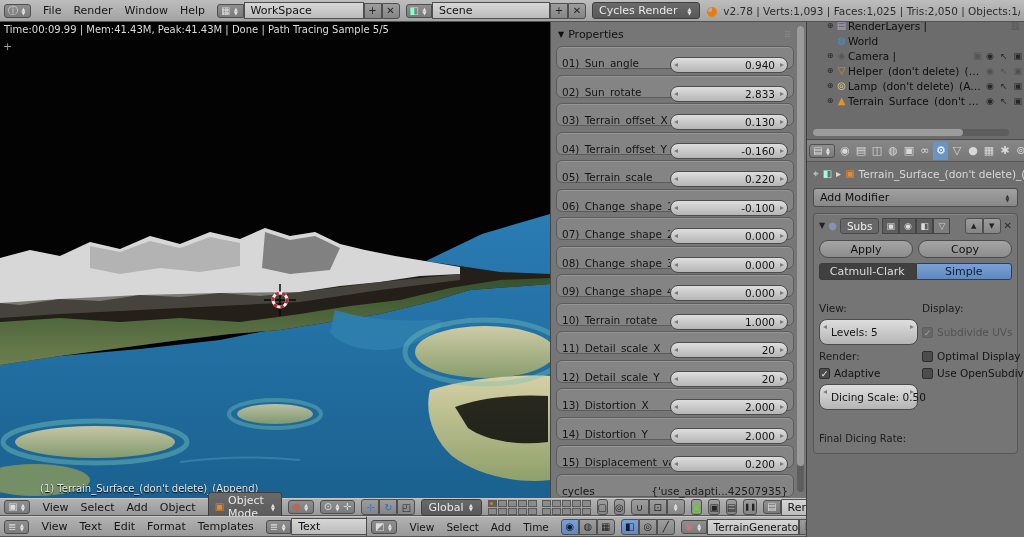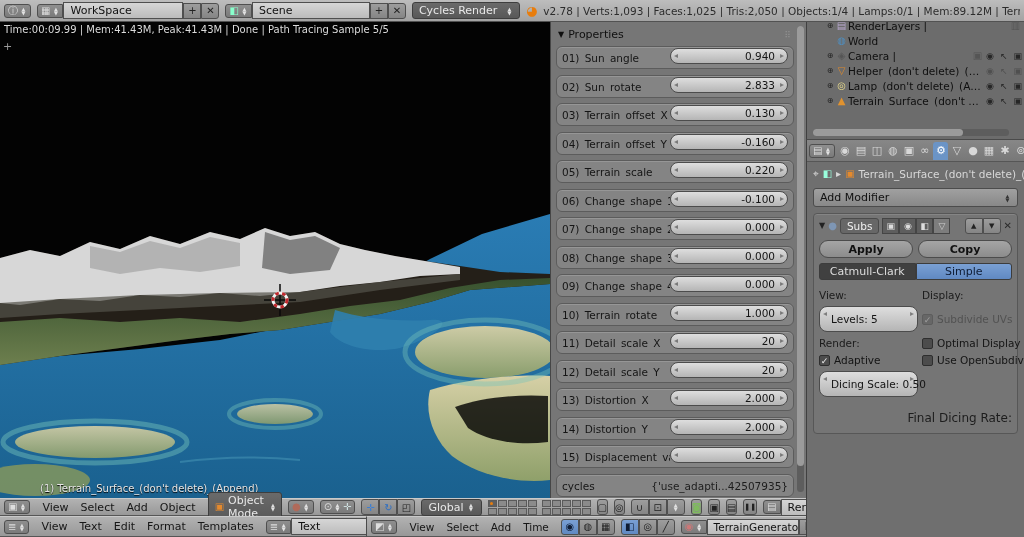--- a/index.html
+++ b/index.html
@@ -33,21 +33,21 @@
   #viewport { position:absolute; left:0; top:22px; width:550px; height:476px; background:#000; overflow:hidden; }
   #viewport svg { position:absolute; left:0; top:0; }
   .vp-overlay-top { position:absolute; left:4px; top:2px; color:#dcdcdc; font-size:10px; white-space:nowrap; text-shadow:0 1px 1px #000; }
   .vp-overlay-bottom { position:absolute; left:40px; bottom:4px; color:#e6e6e6; font-size:10px; white-space:nowrap; text-shadow:0 1px 1px #000; }
   .vp-plus { position:absolute; left:3px; top:18px; color:#9a9a9a; font-size:11px; }
 
   
   #npanel { position:absolute; left:550px; top:22px; width:256px; height:476px; background:#767676; border-left:1px solid #464646; padding:3px 12px 3px 5px; overflow:hidden; }
   #npanel .ptitle { display:flex; align-items:center; gap:4px; color:#101010; padding:3px 2px 5px 2px; font-size:11px; }
   #npanel .grip { margin-left:auto; color:#8f8f8f; font-size:9px; letter-spacing:1px; }
-  .prop-row { display:flex; align-items:flex-end; height:23px; margin-bottom:5.5px; background:#848484; border:1px solid #5c5c5c; border-radius:6px; padding:4px 5px; box-shadow:inset 0 1px 0 rgba(255,255,255,.15); }
+  .prop-row { display:flex; align-items:flex-start; height:23px; margin-bottom:5.5px; background:#848484; border:1px solid #5c5c5c; border-radius:6px; padding:10px 5px; box-shadow:inset 0 1px 0 rgba(255,255,255,.15); }
   .prop-label { color:#151515; font-size:10.5px; white-space:nowrap; overflow:hidden; flex:1; }
   .slider { position:relative; width:118px; height:16px; border:1px solid #4c4c4c; border-radius:8px; background:linear-gradient(#dedede,#b5b5b5); display:flex; align-items:center; justify-content:flex-end; padding:0 12px 0 10px; color:#141414; font-size:10.5px; }
   .slider::before { content:"◂"; position:absolute; left:3px; top:2px; font-size:8px; color:rgba(0,0,0,.4); }
   .slider::after  { content:"▸"; position:absolute; right:3px; top:2px; font-size:8px; color:rgba(0,0,0,.4); }
   .prop-row .raw-val { color:#1d1d1d; font-size:10.5px; white-space:nowrap; }
   #npanel-scroll { position:absolute; right:2px; top:4px; width:7px; height:466px; background:#5d5d5d; border-radius:4px; }
   #npanel-scroll .thumb { position:absolute; left:0; top:0; width:7px; height:440px; background:#9b9b9b; border-radius:4px; }
 
   
   #view3d-header { position:absolute; left:0; top:498px; width:806px; height:18px; font-size:11px; }
@@ -87,43 +87,49 @@
   .ptab { width:15px; height:18px; display:flex; align-items:center; justify-content:center; font-size:11px; color:#d8d8d8; border-radius:3px 3px 0 0; }
   .ptab.active { background:#6b94c6; color:#fff; }
   #pbreadcrumb { display:flex; align-items:center; gap:4px; height:24px; padding:0 6px; color:#d8d8d8; font-size:10.5px; white-space:nowrap; overflow:hidden; }
   #add-modifier { margin:2px 6px 6px 6px; height:19px; display:flex; align-items:center; background:linear-gradient(#a0a0a0,#888); border:1px solid #4c4c4c; border-radius:3px; padding:0 6px; color:#111; }
   #mod-panel { margin:0 6px; background:#757575; border:1px solid #575757; border-radius:4px; box-shadow:inset 0 1px 0 rgba(255,255,255,.12); padding:4px 5px 7px 5px; }
   .mod-head { display:flex; align-items:center; gap:3px; margin-bottom:6px; }
   .mod-name { background:#676767; border:1px solid #4a4a4a; border-radius:3px; color:#f0f0f0; padding:0 6px; height:16px; line-height:15px; font-size:10.5px; }
   .mod-tgl { width:17px; height:16px; display:inline-flex; align-items:center; justify-content:center; background:#5e5e5e; border:1px solid #454545; color:#ddd; font-size:9px; }
   .mod-tgl.off { background:#7d7d7d; color:#cfcfcf; }
   .btnrow { display:flex; gap:5px; margin-bottom:5px; }
-  .btn { flex:1; height:18px; display:flex; align-items:center; justify-content:center; background:linear-gradient(#a5a5a5,#8c8c8c); border:1px solid #4c4c4c; border-radius:9px; color:#111;font-weight:bold; }
-  .segrow { display:flex; margin-bottom:9px; }
+  .btn { flex:1; height:18px; display:flex; align-items:center; justify-content:center; background:linear-gradient(#a5a5a5,#8c8c8c); border:1px solid #4c4c4c; border-radius:9px; color:#111; }
+  .segrow { display:flex; margin-bottom:22px; }
   .seg { flex:1; height:17px; display:flex; align-items:center; justify-content:center; border:1px solid #3c3c3c; }
   .seg.darkseg { background:#404040; color:#dedede; border-radius:3px 0 0 3px; }
   .seg.blueseg { background:linear-gradient(#7aa0d4,#6089c2); color:#0e1c34; border-radius:0 3px 3px 0; }
   .modgrid { display:grid; grid-template-columns:99px 1fr; column-gap:4px; row-gap:5px; font-size:10.5px; color:#141414; }
   .modgrid .lbl { color:#1b1b1b; }
   .modgrid .dimtxt { color:#3a3a3a; opacity:.6; }
   .ckrow { display:flex; align-items:center; gap:4px; white-space:nowrap; }
   .mini-slider { position:relative; height:16px; border:1px solid #4c4c4c; border-radius:8px; background:linear-gradient(#dedede,#b5b5b5); display:flex; align-items:center; padding:12px 11px; color:#141414; font-size:10.5px; white-space:nowrap; }
   .mini-slider::before { content:"◂"; position:absolute; left:3px; top:2px; font-size:8px; color:rgba(0,0,0,.4); }
   .mini-slider::after { content:"▸"; position:absolute; right:3px; top:2px; font-size:8px; color:rgba(0,0,0,.4); }
-  .finaltxt { margin-top:13px; font-size:12px; color:#1d1d1d; line-height:1.35;text-align:right; }
+  .finaltxt { margin-top:22px; font-size:10px; color:#1d1d1d; line-height:1.35; }
 </style>
 </head>
 <body>
 
 <div class="win">
 
   <div id="topbar">
     <span class="iconbtn">
         <span class="glyph">ⓘ</span>
         <span class="ud"></span>
+      </span>
+    <span id="topbar-menus" style="display:inline-flex">
+        <span class="menu-item">File</span>
+        <span class="menu-item">Render</span>
+        <span class="menu-item">Window</span>
+        <span class="menu-item">Help</span>
       </span>
     <span class="combo">
       <span class="iconbtn">
           <span class="glyph">▦</span>
           <span class="ud"></span>
         </span>
       <span class="wfield" style="width:120px">WorkSpace</span>
       <span class="sqbtn">+</span>
       <span class="sqbtn">✕</span>
     </span>

